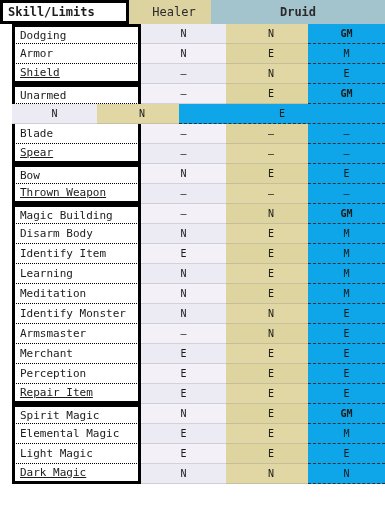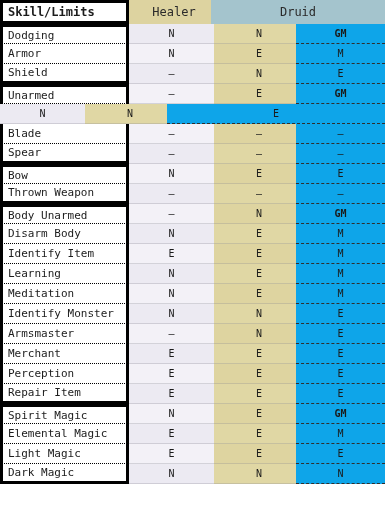--- a/index.html
+++ b/index.html
@@ -92,45 +92,47 @@
     border-bottom: 3px solid #000000;
   }
   .row.header .c-val {
     font-size: 12px;
     color: #2a2a2a;
   }
   .row.header .c-initiate { background: #eceaf2; }
   .row.header .c-healer  { background: #ddd3a0; }
   .row.header .c-druid   {
     background: #a4c4cd;
-    font-weight: normal;
+    font-weight: bold;
   }
 
   
   .row.body {
     height: 20px;
     flex: 0 0 20px;
+    margin-left: 12px;
   }
 
   
   .row.body .c-skill {
     border-bottom: 1px dotted #000000;
   }
   
   .row.body .c-initiate,
   .row.body .c-healer {
     border-bottom: 1px solid rgba(140,140,150,0.30);
   }
   .row.body .c-druid {
     border-bottom: 1px dashed #2f2f2f;
   }
 
   
   .row.group-end .c-skill {
     border-bottom: 3px solid #000000;
+    text-decoration: underline;
   }
   
   .row.group-start .c-skill {
     border-top: 3px solid #000000;
   }
 
   
   .row.last .c-skill {
     border-bottom: 3px solid #000000;
   }
@@ -198,21 +200,21 @@
         <div class="c-val c-healer">E</div>
         <div class="c-val c-druid">E</div>
       </div>
       <div class="row body group-end">
         <div class="c-skill">Thrown Weapon</div>
         <div class="c-val c-initiate dash">–</div>
         <div class="c-val c-healer dash">–</div>
         <div class="c-val c-druid dash">–</div>
       </div>
       <div class="row body alt group-start">
-        <div class="c-skill">Body Unarmed</div>
+        <div class="c-skill">Magic Building</div>
         <div class="c-val c-initiate dash">–</div>
         <div class="c-val c-healer">N</div>
         <div class="c-val c-druid val-gm">GM</div>
       </div>
       <div class="row body">
         <div class="c-skill">Disarm Body</div>
         <div class="c-val c-initiate">N</div>
         <div class="c-val c-healer">E</div>
         <div class="c-val c-druid">M</div>
       </div>

